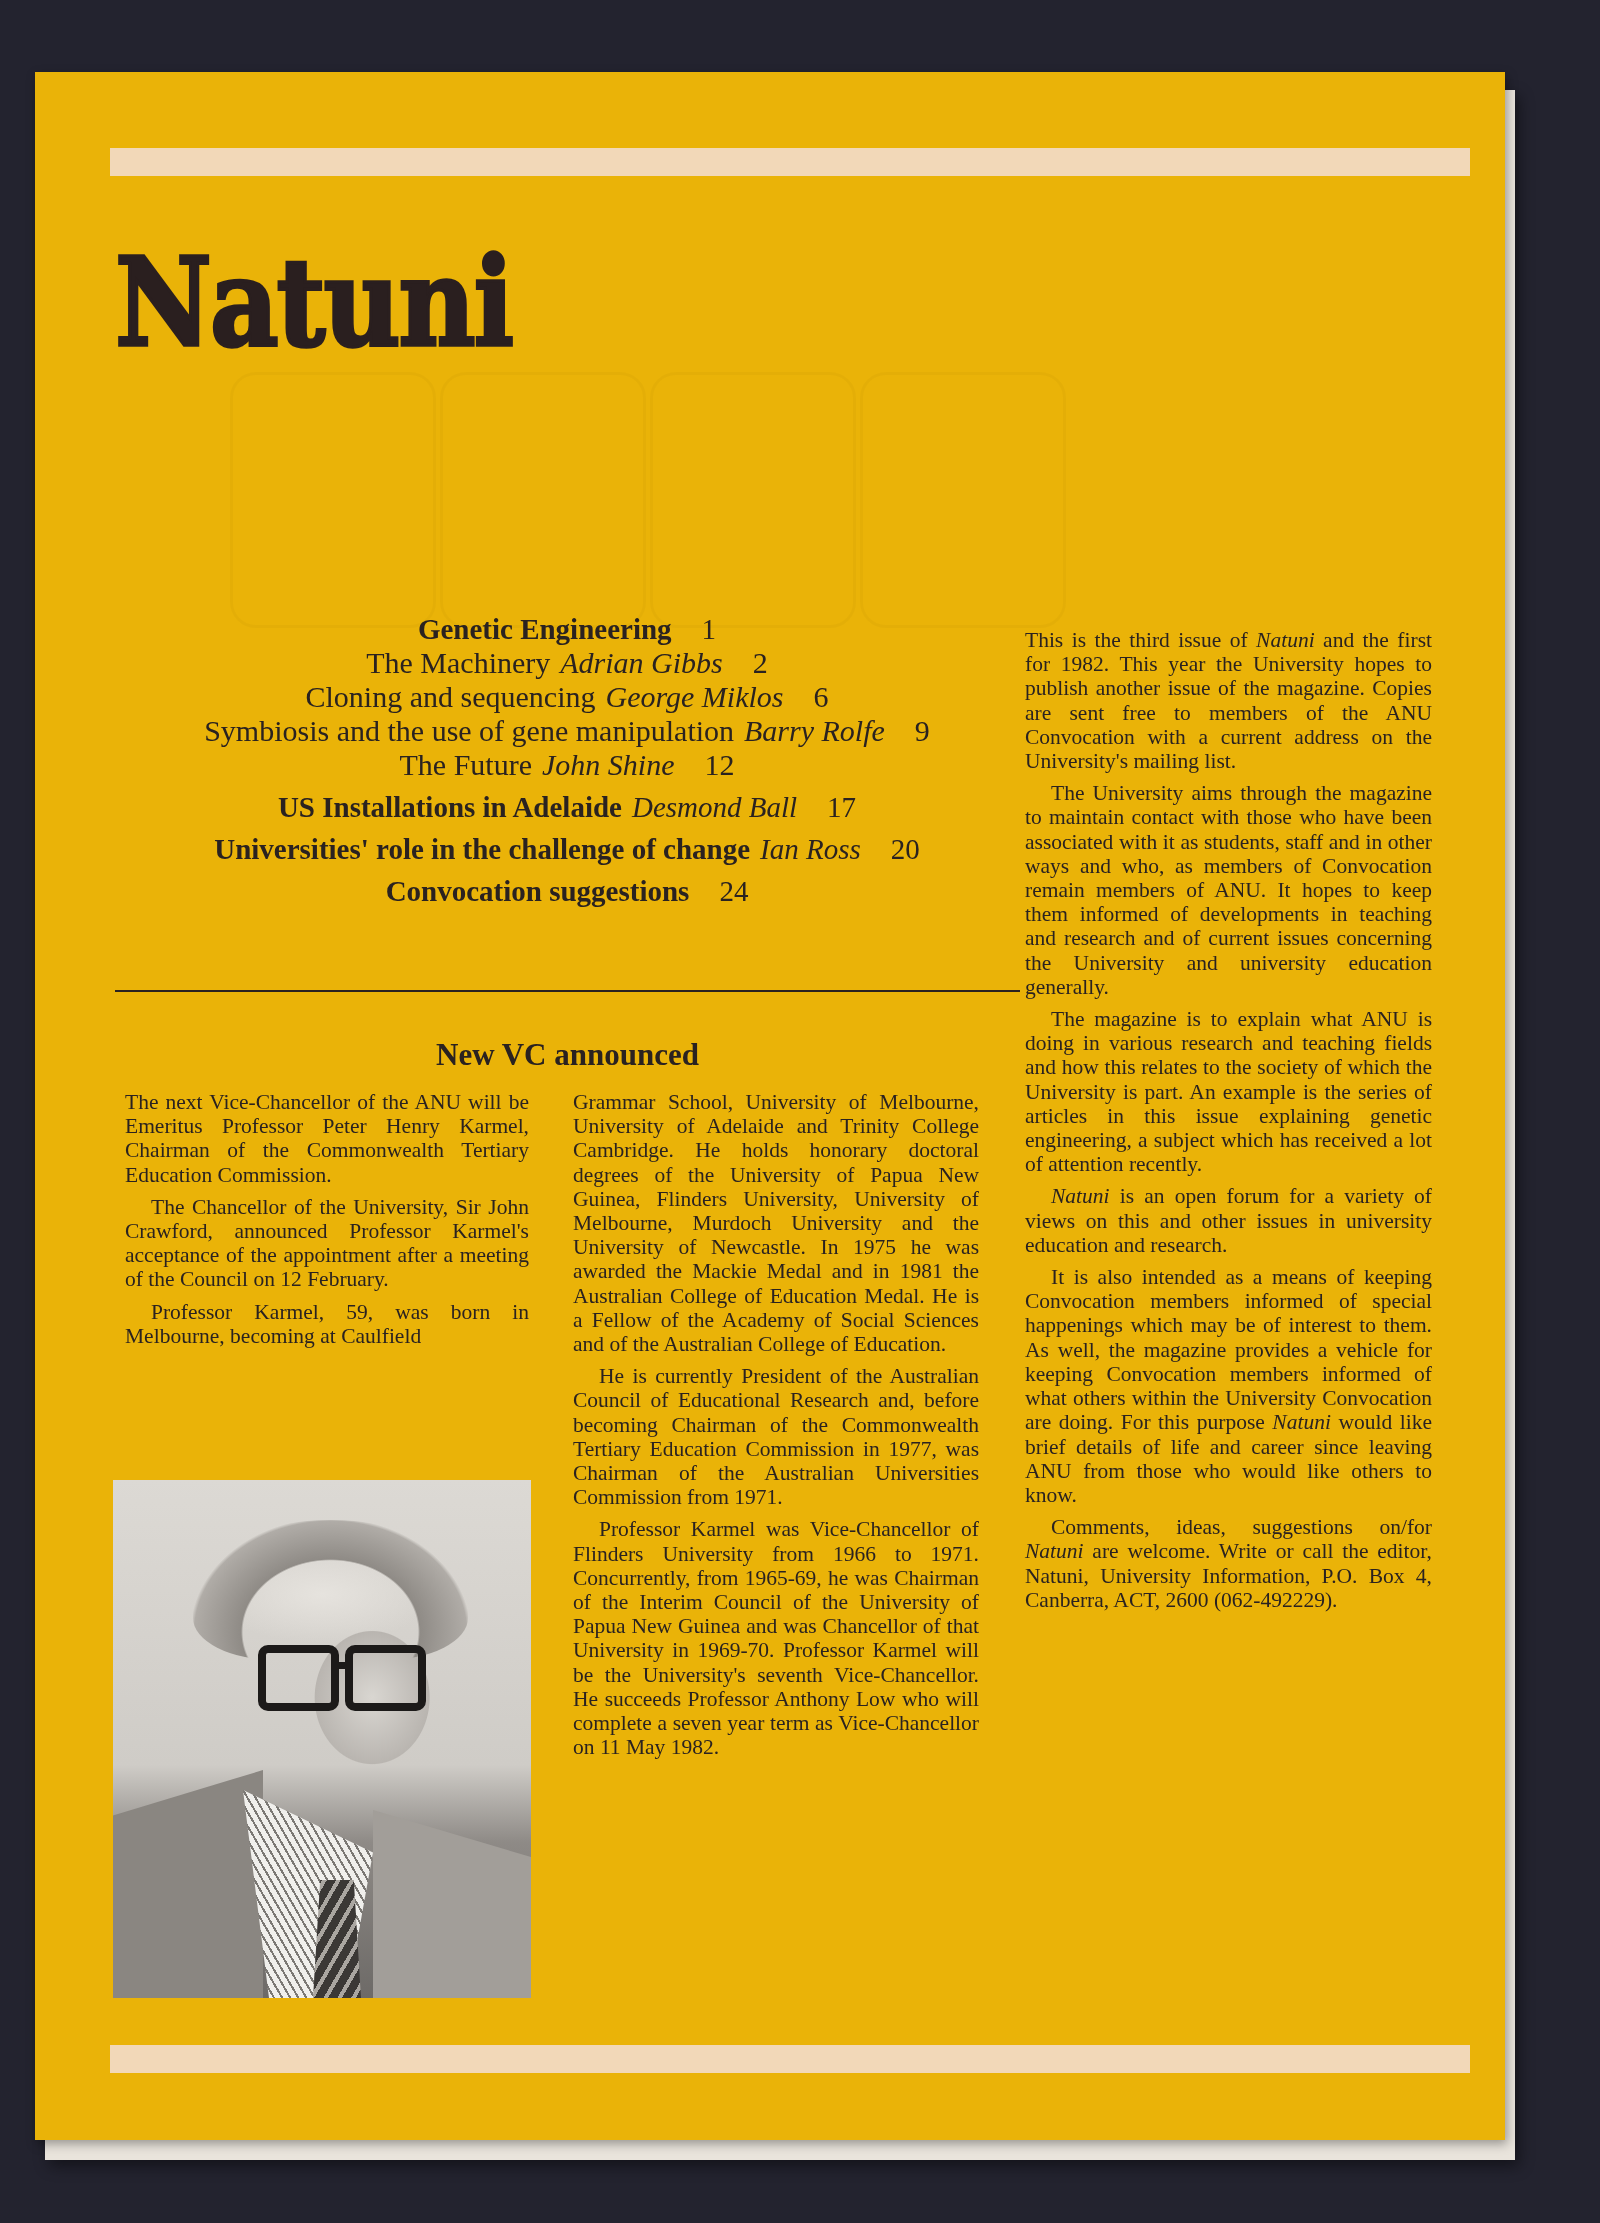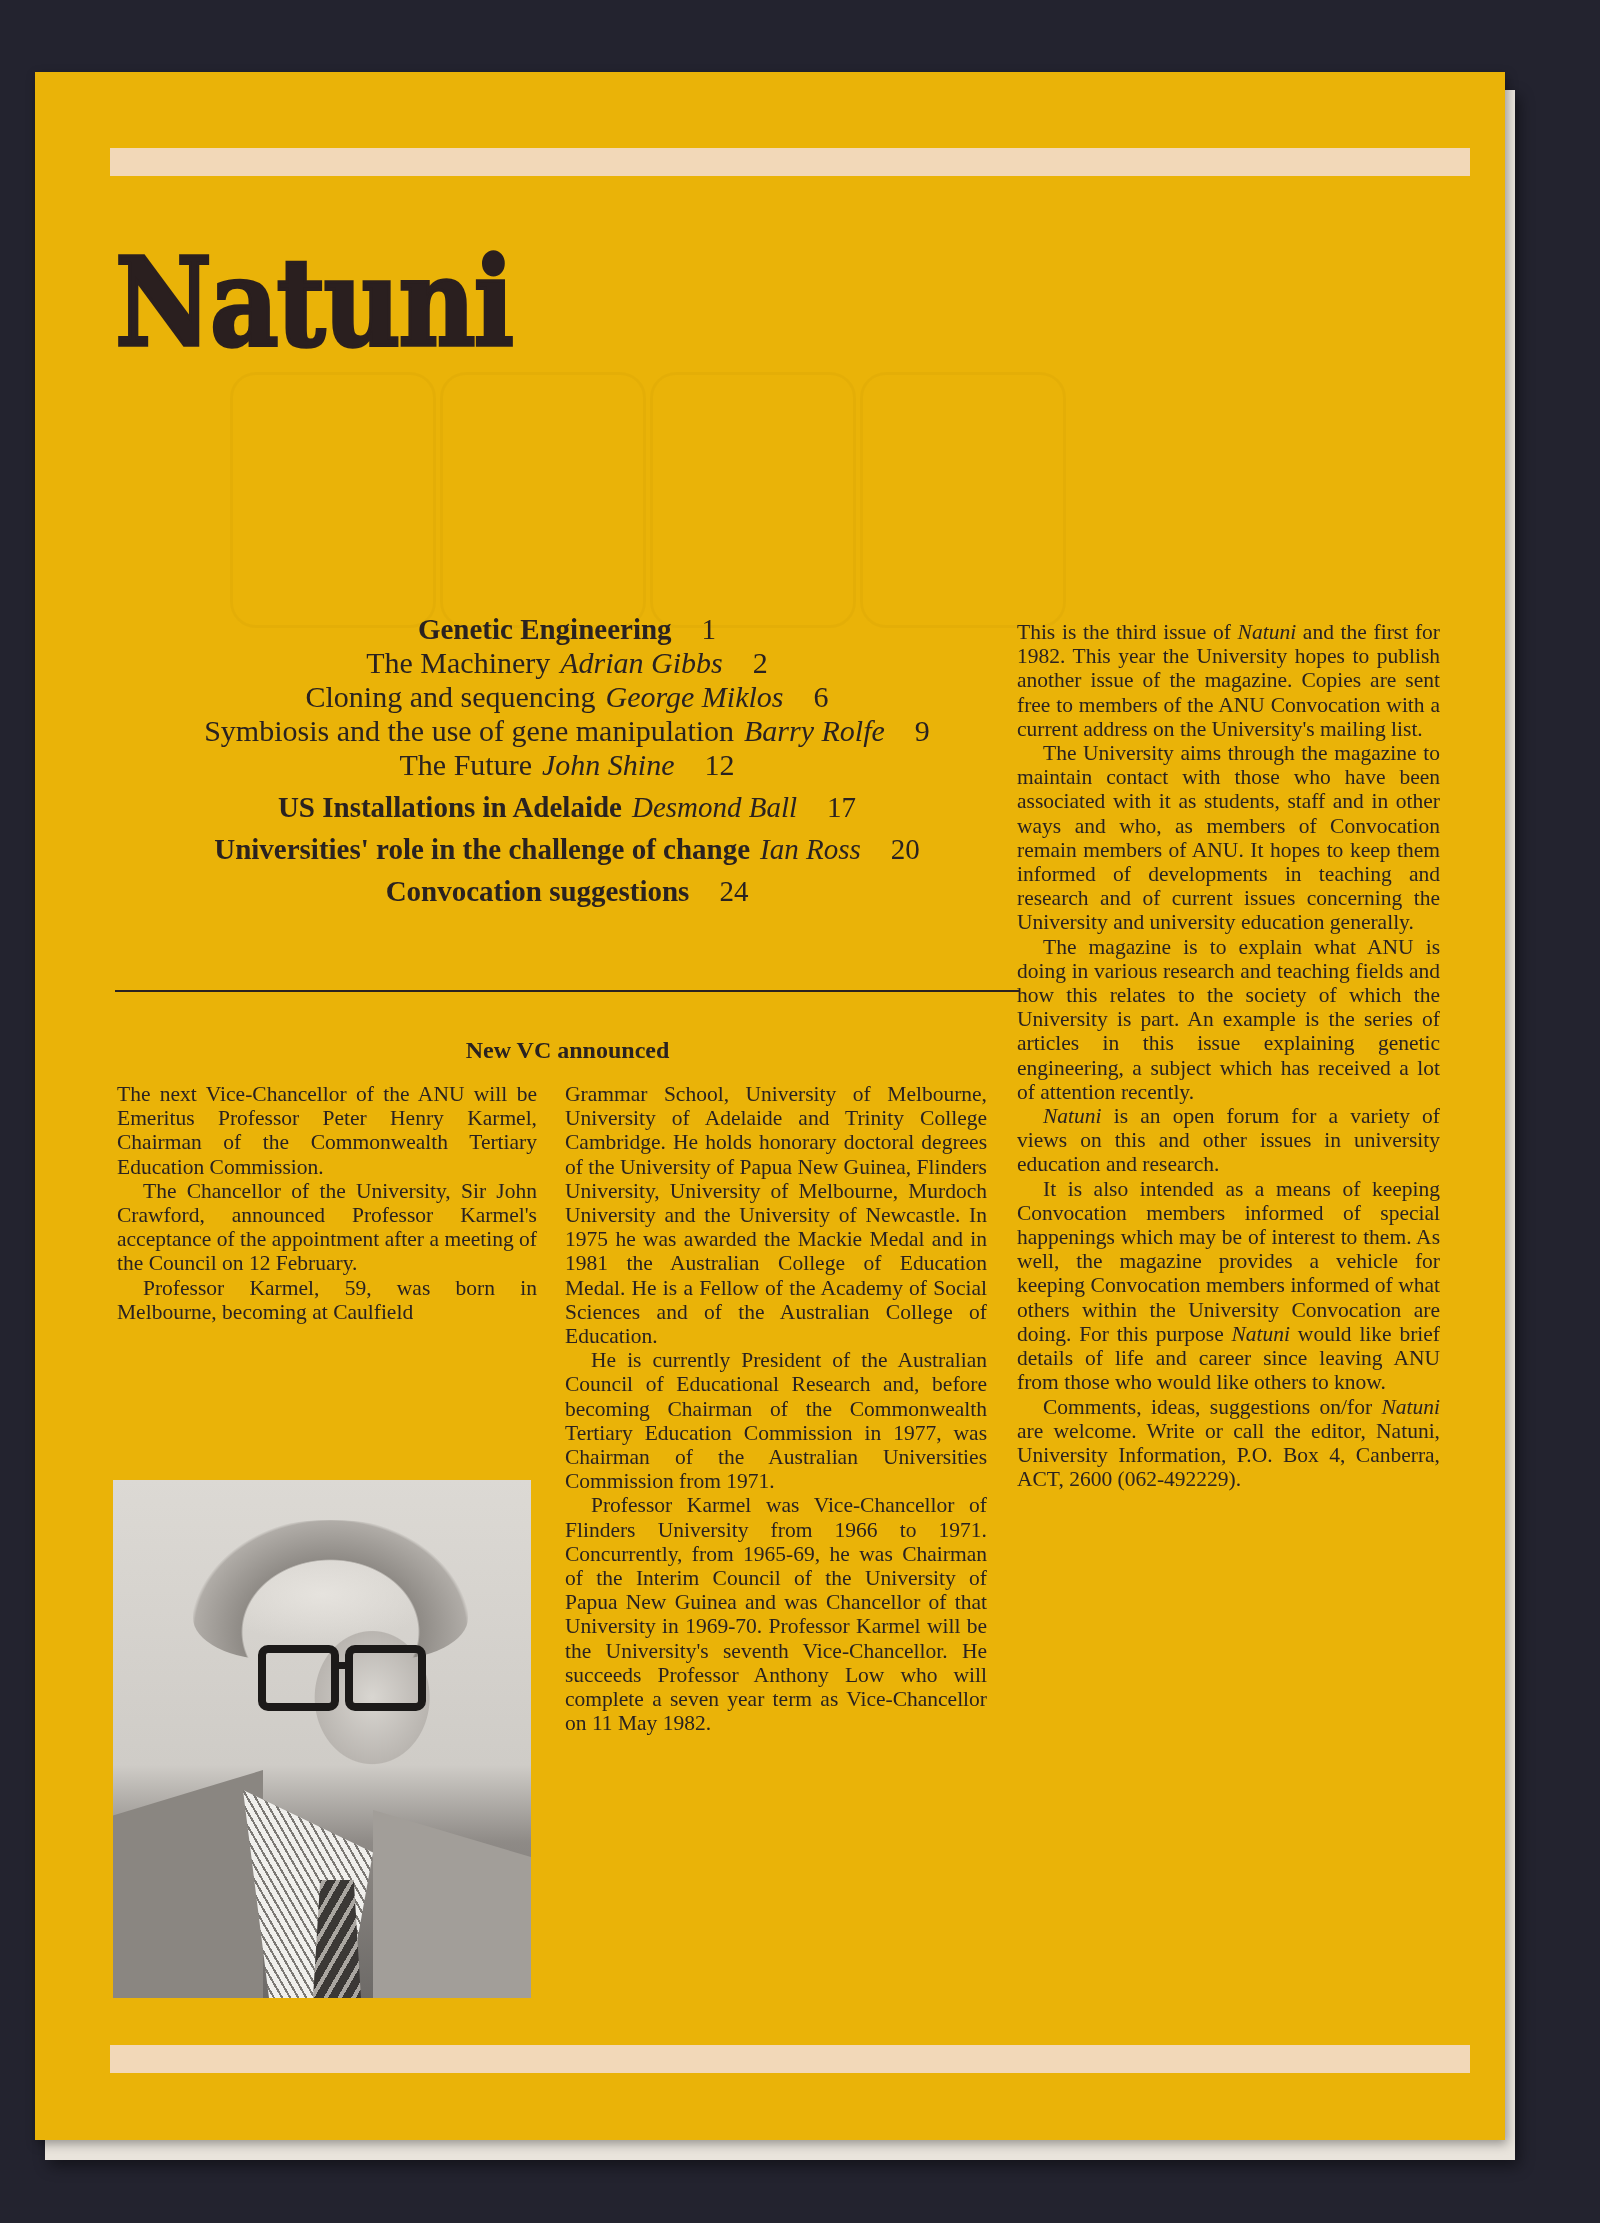--- a/index.html
+++ b/index.html
@@ -37,27 +37,27 @@
   }
   .toc { position:absolute; left:82px; top:540px; width:900px; }
   .toc-line { font-size:30px; line-height:34px; white-space:nowrap;text-align:center; }
   .toc-line.head { font-weight:bold; font-size:29px; }
   .toc-line.gap { margin-top:8px; }
   .toc-line .author { font-style:italic; font-weight:normal; margin-left:10px; }
   .toc-line .pg { font-weight:normal; margin-left:30px; }
   .rule { position:absolute; left:80px; top:918px; width:905px; height:2px; background:#2a2220; }
   .section-title {
     position:absolute; left:80px; top:965px; width:905px; text-align:center;
-    font-size:24px; font-weight:bold;
+    font-size:31px; font-weight:bold;
   }
   .col {
     position:absolute; font-size:21.5px; line-height:24.2px; text-align:justify;
     hyphens:auto;
   }
-  .col p { margin:0; text-indent:0; }
+  .col p { margin:8px; text-indent:0; }
   .col p.indent { text-indent:26px; }
   .col-left { left:82px; top:1010px; width:420px; }
   .col-mid { left:530px; top:1010px; width:422px; }
   .col-right { left:982px; top:548px; width:423px; }
   .col em { font-style:italic; }
   .photo {
     position:absolute; left:78px; top:1408px; width:418px; height:518px;
     background:
       radial-gradient(ellipse 95px 110px at 62% 42%, #d9d6d1 0%, #b9b5b0 60%, transparent 61%),
       radial-gradient(ellipse 160px 70px at 50% 22%, #e6e3de 0%, transparent 70%),

